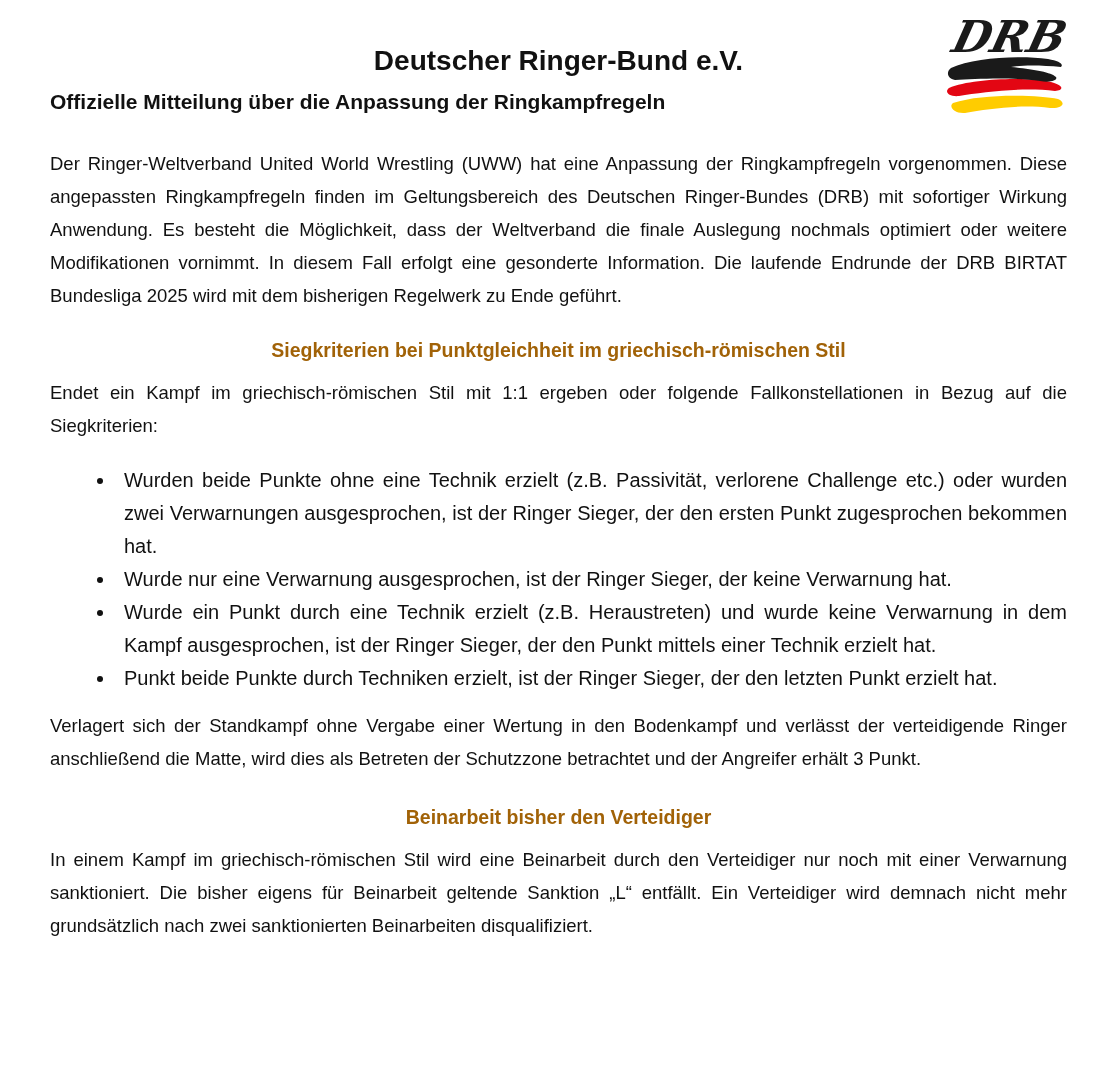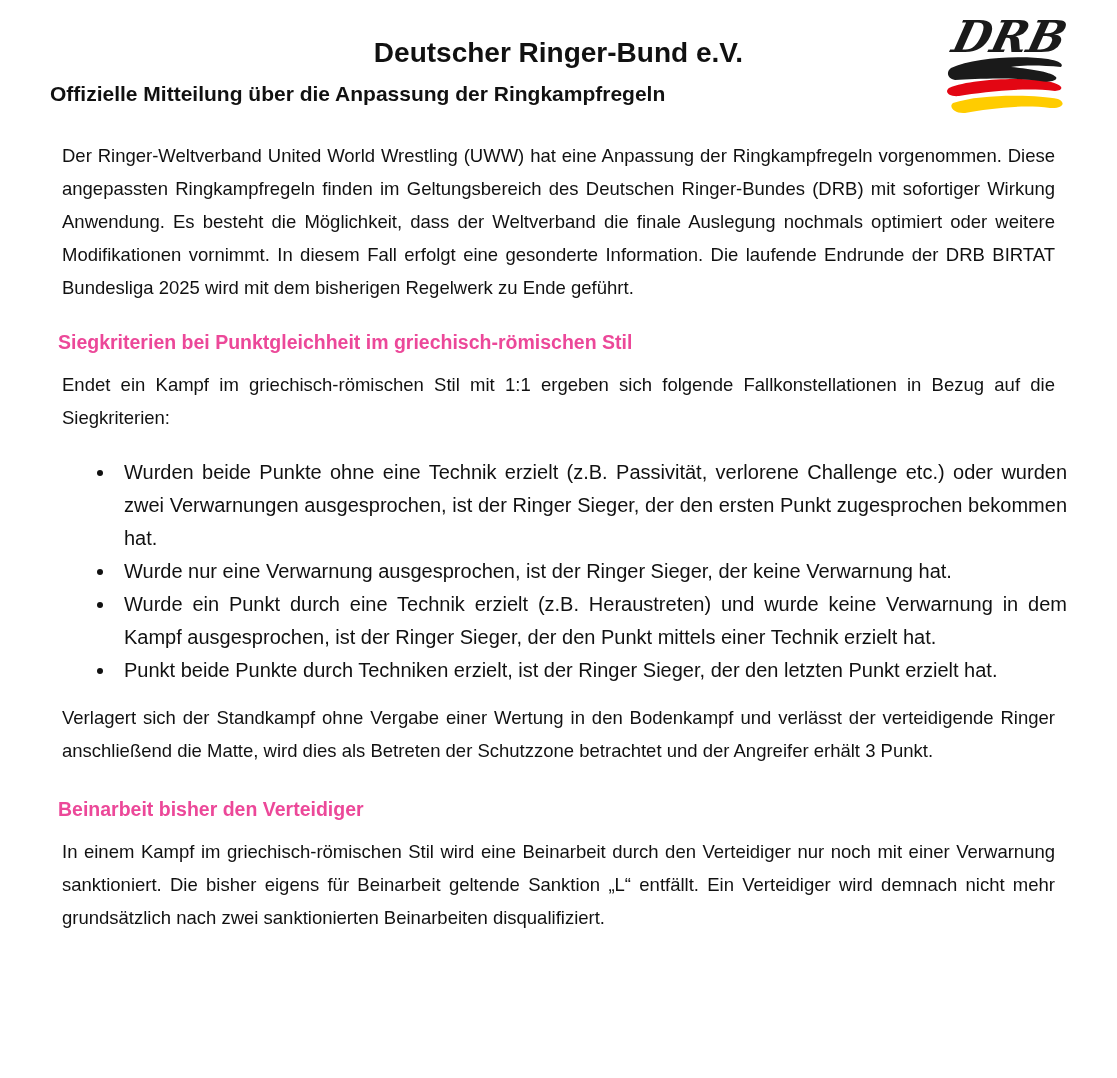--- a/index.html
+++ b/index.html
@@ -12,50 +12,51 @@
     width: 1117px;
     height: 1078px;
     box-sizing: border-box;
     padding: 38px 50px 0 50px;
     background: #ffffff;
     color: #111111;
     font-family: "Liberation Sans", sans-serif;
     overflow: hidden;
   }
   .doc-title {
-    margin: 0;
+    margin: 8px;
     font-size: 28px;
     line-height: 30px;
     font-weight: bold;
     text-align: center;
     color: #111111;
   }
   .doc-subtitle {
     margin: 13px 0 0 0;
     font-size: 21px;
     line-height: 26px;
     font-weight: bold;
     text-align: left;
     color: #111111;
   }
   .body-par {
-    margin: 12px;
+    margin: 0;
     font-size: 18.5px;
     line-height: 33px;
     text-align: justify;
     color: #111111;
   }
   .intro-par { margin-top: 32px; }
   .sect-par  { margin-top: 14px; }
   .sect-heading {
     margin: 8px;
     font-size: 19.5px;
     line-height: 24px;
     font-weight: bold;
-    color: #ec4899;
+    color: #a16207;
+    text-align: center;
   }
   .sect-heading.h-1 { margin-top: 26px; }
   .sect-heading.h-2 { margin-top: 28px; }
   .sect-heading.h-3 { margin-top: 30px; }
   ul.bullets {
     margin: 22px 0 0 0;
     padding: 0 0 0 66px;
     list-style: disc outside;
   }
   ul.bullets li {
@@ -87,21 +88,21 @@
       <path d="M8,60 C30,50 75,47 105,51 C116,53 121,56 118,59 C98,57 78,57 68,59 C88,61 108,64 113,69 C115,72 108,75 97,73 C70,69 32,71 12,72 C4,70 3,64 8,60 Z" fill="#1a1a1a"></path>
     </svg>
   </div>
 
   <h1 class="doc-title">Deutscher Ringer-Bund e.V.</h1>
   <h2 class="doc-subtitle">Offizielle Mitteilung über die Anpassung der Ringkampfregeln</h2>
 
   <p class="body-par intro-par">Der Ringer-Weltverband United World Wrestling (UWW) hat eine Anpassung der Ringkampfregeln vorgenommen. Diese angepassten Ringkampfregeln finden im Geltungsbereich des Deutschen Ringer-Bundes (DRB) mit sofortiger Wirkung Anwendung. Es besteht die Möglichkeit, dass der Weltverband die finale Auslegung nochmals optimiert oder weitere Modifikationen vornimmt. In diesem Fall erfolgt eine gesonderte Information. Die laufende Endrunde der DRB BIRTAT Bundesliga 2025 wird mit dem bisherigen Regelwerk zu Ende geführt.</p>
 
   <h3 class="sect-heading h-1">Siegkriterien bei Punktgleichheit im griechisch-römischen Stil</h3>
-  <p class="body-par sect-par">Endet ein Kampf im griechisch-römischen Stil mit 1:1 ergeben sich folgende Fallkonstellationen in Bezug auf die Siegkriterien:</p>
+  <p class="body-par sect-par">Endet ein Kampf im griechisch-römischen Stil mit 1:1 ergeben oder folgende Fallkonstellationen in Bezug auf die Siegkriterien:</p>
 
   <ul class="bullets">
     <li>Wurden beide Punkte ohne eine Technik erzielt (z.B. Passivität, verlorene Challenge etc.) oder wurden zwei Verwarnungen ausgesprochen, ist der Ringer Sieger, der den ersten Punkt zugesprochen bekommen hat.</li>
     <li>Wurde nur eine Verwarnung ausgesprochen, ist der Ringer Sieger, der keine Verwarnung hat.</li>
     <li>Wurde ein Punkt durch eine Technik erzielt (z.B. Heraustreten) und wurde keine Verwarnung in dem Kampf ausgesprochen, ist der Ringer Sieger, der den Punkt mittels einer Technik erzielt hat.</li>
     <li>Punkt beide Punkte durch Techniken erzielt, ist der Ringer Sieger, der den letzten Punkt erzielt hat.</li>
   </ul>
 
   <p class="body-par sect-par">Verlagert sich der Standkampf ohne Vergabe einer Wertung in den Bodenkampf und verlässt der verteidigende Ringer anschließend die Matte, wird dies als Betreten der Schutzzone betrachtet und der Angreifer erhält 3 Punkt.</p>
 

